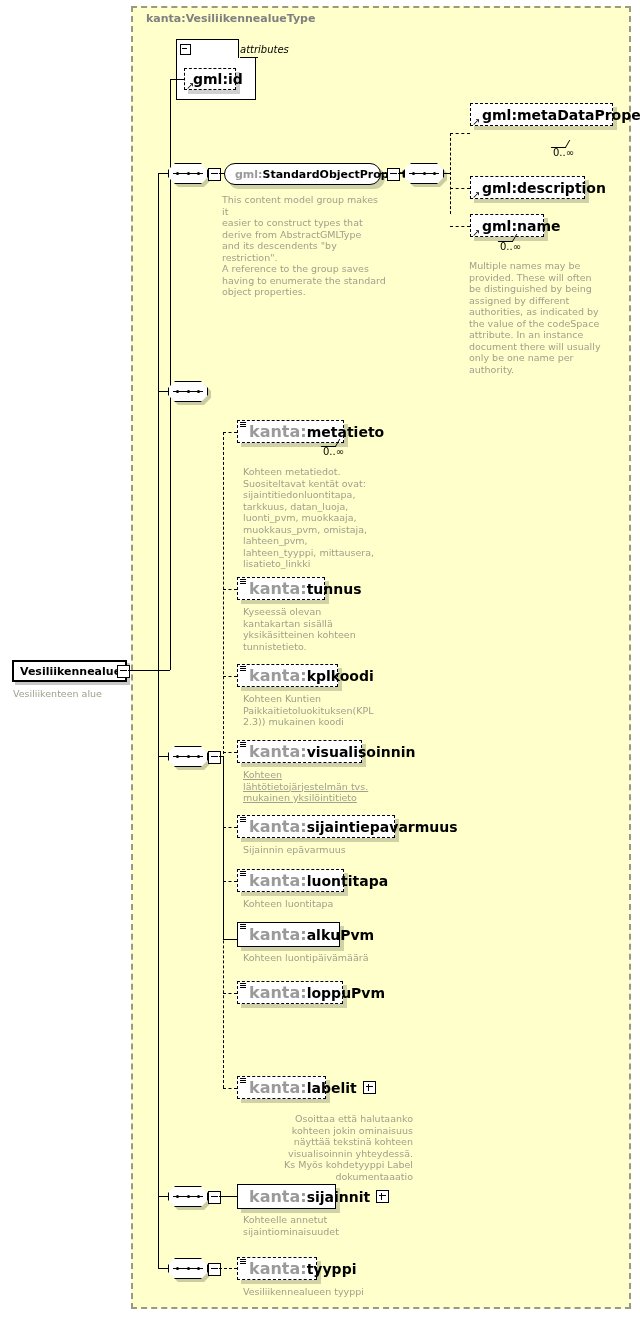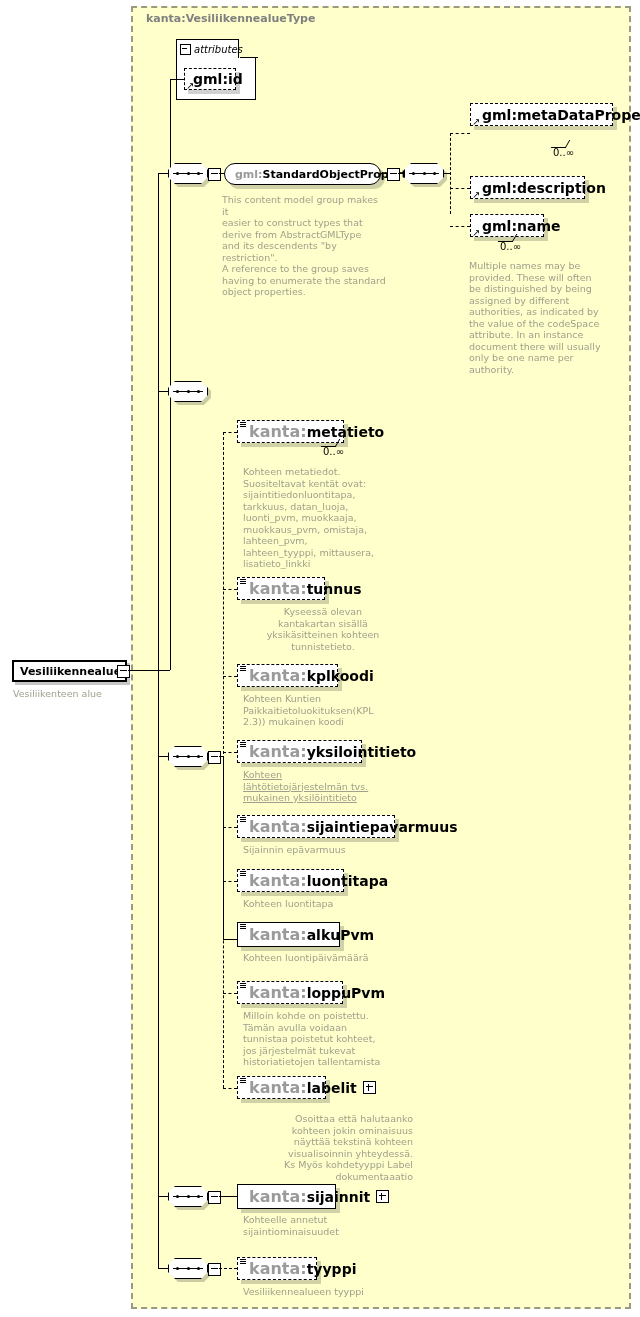--- a/index.html
+++ b/index.html
@@ -114,21 +114,21 @@
     background:#ffffff;border:1px solid #000;border-top:none;
     box-sizing:border-box;
   }
   .attrbody:before{
     content:"";position:absolute;left:63px;top:-1px;width:18px;height:1px;background:#000;
   }
   .minusbox{
     width:9px;height:9px;border:1px solid #000;background:#fff;position:relative;flex:none;margin-right:3px;
   }
   .minusbox:before{content:"";position:absolute;left:1px;top:3px;width:5px;height:1px;background:#000;}
-  .attr-label{font-size:10px;font-style:italic;color:#000;}
+  .attr-label{font-size:10px;font-style:italic;color:#000;margin-left:46px;}
 
   
   .seq{
     position:absolute;width:40px;height:21px;
   }
   .seq .shape{
     position:absolute;left:0;top:0;width:40px;height:21px;
     background:#ffffff;border:1px solid #000;
     box-sizing:border-box;
     clip-path:polygon(7px 0,33px 0,40px 7px,40px 14px,33px 21px,7px 21px,0 14px,0 7px);
@@ -336,21 +336,21 @@
   <div class="dln dlnh" style="left:223px;top:589px;width:14px;"></div>
   <div class="ebox opt" style="left:237px;top:577px;width:88px;height:23px;">
     <span class="typeglyph">
         <i></i>
         <i></i>
         <i></i>
       </span>
     <span class="ns">kanta:</span>
       <span class="nm">tunnus</span>
   </div>
-  <div class="doc" style="left:243px;top:606px;width:160px;text-align:center;">Kyseessä olevan
+  <div class="doc" style="left:243px;top:606px;width:160px;">Kyseessä olevan
 kantakartan sisällä
 yksikäsitteinen kohteen
 tunnistetieto.</div>
 
   <div class="dln dlnh" style="left:223px;top:676px;width:14px;"></div>
   <div class="ebox opt" style="left:237px;top:664px;width:101px;height:23px;">
     <span class="typeglyph">
         <i></i>
         <i></i>
         <i></i>
@@ -363,21 +363,21 @@
 2.3)) mukainen koodi</div>
 
   <div class="dln dlnh" style="left:223px;top:752px;width:14px;"></div>
   <div class="ebox opt" style="left:237px;top:740px;width:125px;height:23px;">
     <span class="typeglyph">
         <i></i>
         <i></i>
         <i></i>
       </span>
     <span class="ns">kanta:</span>
-      <span class="nm">yksilointitieto</span>
+      <span class="nm">visualisoinnin</span>
   </div>
   <div class="doc" style="left:243px;top:769px;width:160px;text-decoration:underline;">Kohteen
 lähtötietojärjestelmän  tvs.
 mukainen yksilöintitieto</div>
 
   <div class="dln dlnh" style="left:223px;top:827px;width:14px;"></div>
   <div class="ebox opt" style="left:237px;top:815px;width:158px;height:23px;">
     <span class="typeglyph">
         <i></i>
         <i></i>
@@ -415,25 +415,20 @@
   <div class="dln dlnh" style="left:223px;top:993px;width:14px;"></div>
   <div class="ebox opt" style="left:237px;top:981px;width:106px;height:23px;">
     <span class="typeglyph">
         <i></i>
         <i></i>
         <i></i>
       </span>
     <span class="ns">kanta:</span>
       <span class="nm">loppuPvm</span>
   </div>
-  <div class="doc" style="left:243px;top:1010px;width:170px;">Milloin kohde on poistettu.
-Tämän avulla voidaan
-tunnistaa poistetut kohteet,
-jos järjestelmät tukevat
-historiatietojen tallentamista</div>
 
   <div class="dln dlnh" style="left:223px;top:1088px;width:14px;"></div>
   <div class="ebox opt" style="left:237px;top:1076px;width:89px;height:23px;padding-right:4px;">
     <span class="typeglyph">
         <i></i>
         <i></i>
         <i></i>
       </span>
     <span class="ns">kanta:</span>
       <span class="nm">labelit</span>

